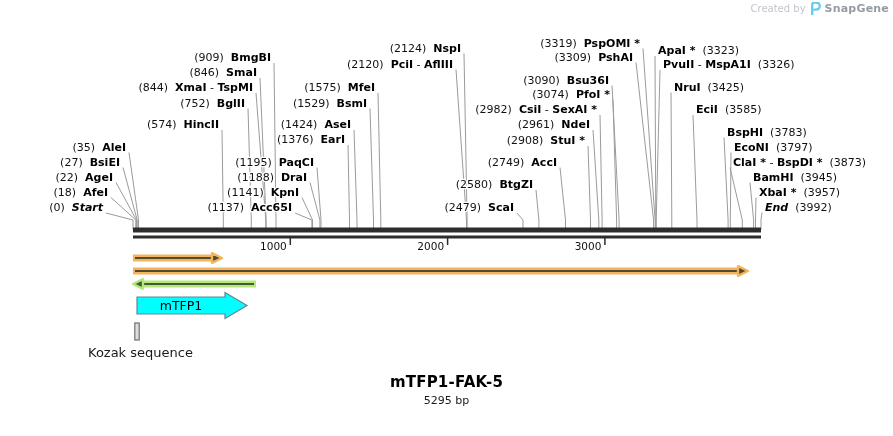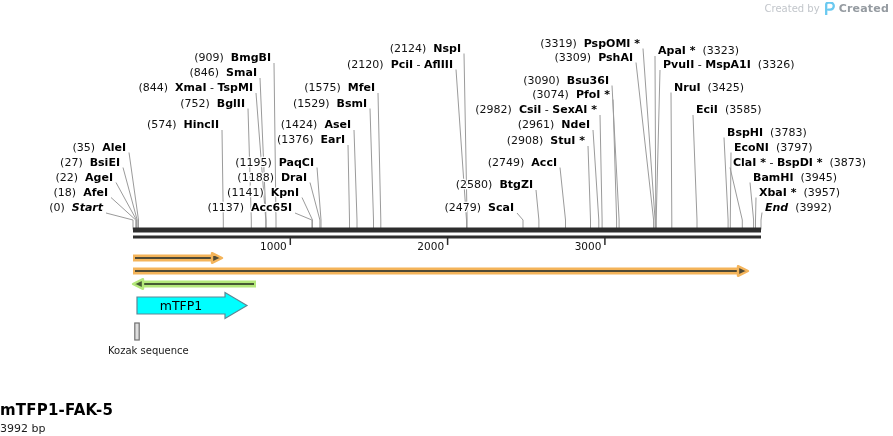--- a/index.html
+++ b/index.html
@@ -4,38 +4,38 @@
 <style>
   html,body{margin:0;padding:0;background:#ffffff;}
   .canvas{
     position:relative;width:893px;height:436px;background:#ffffff;overflow:hidden;
     font-family:"DejaVu Sans","Liberation Sans",sans-serif;
   }
   .map-svg{position:absolute;left:0;top:0;}
   .watermark{position:absolute;top:2px;right:4px;display:flex;align-items:center;gap:4px;}
   .wm-created{font-size:10px;color:#c2c6cb;}
   .wm-brand{font-size:11px;color:#959ba1;font-weight:600;letter-spacing:.2px;}
-  .kozak{position:absolute;left:88px;top:345px;font-size:10px;color:#1a1a1a;margin-left:20px;}
-  .titleblock{position:absolute;left:0;right:0;top:401px;text-align:left;}
+  .kozak{position:absolute;left:88px;top:345px;font-size:13px;color:#1a1a1a;}
+  .titleblock{position:absolute;left:0;right:0;top:373px;text-align:center;}
   .map-title{font-size:15px;font-weight:700;color:#000;letter-spacing:.2px;}
   .map-sub{font-size:11px;color:#1a1a1a;margin-top:3px;}
 </style>
 </head>
 <body>
 
 <div class="canvas">
 
   <div class="watermark">
     <span class="wm-created">Created by</span>
     <span style="display:inline-flex;">
       <svg width="11" height="13" viewBox="0 0 11 13">
         <path d="M2.2 12.6 V2.6 a2.1 2.1 0 0 1 2.1-2.1 h1.9 a3.6 3.6 0 0 1 0 7.2 H4.4" fill="none" stroke="#6ac9f0" stroke-width="2.3" stroke-linecap="round" stroke-linejoin="round"></path>
       </svg>
     </span>
-    <span class="wm-brand">Created</span>
+    <span class="wm-brand">SnapGene</span>
   </div>
 
   <svg class="map-svg" width="893" height="436" viewBox="0 0 893 436">
       <g>
         <polyline points="106,213 133.0,220 133.0,229.5" fill="none" stroke="#9b9b9b" stroke-width="1"></polyline>
         <polyline points="111,197.5 135.8,220 135.8,229.5" fill="none" stroke="#9b9b9b" stroke-width="1"></polyline>
         <polyline points="116,182.5 136.5,220 136.5,229.5" fill="none" stroke="#9b9b9b" stroke-width="1"></polyline>
         <polyline points="123,167.5 137.2,220 137.2,229.5" fill="none" stroke="#9b9b9b" stroke-width="1"></polyline>
         <polyline points="129,152.5 138.5,220 138.5,229.5" fill="none" stroke="#9b9b9b" stroke-width="1"></polyline>
         <polyline points="222,130 223.3,220 223.3,229.5" fill="none" stroke="#9b9b9b" stroke-width="1"></polyline>
@@ -147,16 +147,16 @@
         <text x="753" y="180.5" text-anchor="start" font-size="11" style="paint-order:stroke;stroke:#ffffff;stroke-width:2.5px;"><tspan font-weight="700" fill="#000000">BamHI</tspan><tspan font-weight="400" fill="#111111">&nbsp;&nbsp;(3945)</tspan></text>
         <text x="759" y="195.5" text-anchor="start" font-size="11" style="paint-order:stroke;stroke:#ffffff;stroke-width:2.5px;"><tspan font-weight="700" fill="#000000">XbaI *</tspan><tspan font-weight="400" fill="#111111">&nbsp;&nbsp;(3957)</tspan></text>
         <text x="765" y="210.5" text-anchor="start" font-size="11" style="paint-order:stroke;stroke:#ffffff;stroke-width:2.5px;"><tspan font-weight="700" font-style="italic" fill="#000000">End</tspan><tspan font-weight="400" fill="#111111">&nbsp;&nbsp;(3992)</tspan></text>
       </g>
     </svg>
 
   <div class="kozak">Kozak sequence</div>
 
   <div class="titleblock">
     <div class="map-title">mTFP1-FAK-5</div>
-    <div class="map-sub">3992 bp</div>
+    <div class="map-sub">5295 bp</div>
   </div>
 
 </div>
 
 </body></html>

